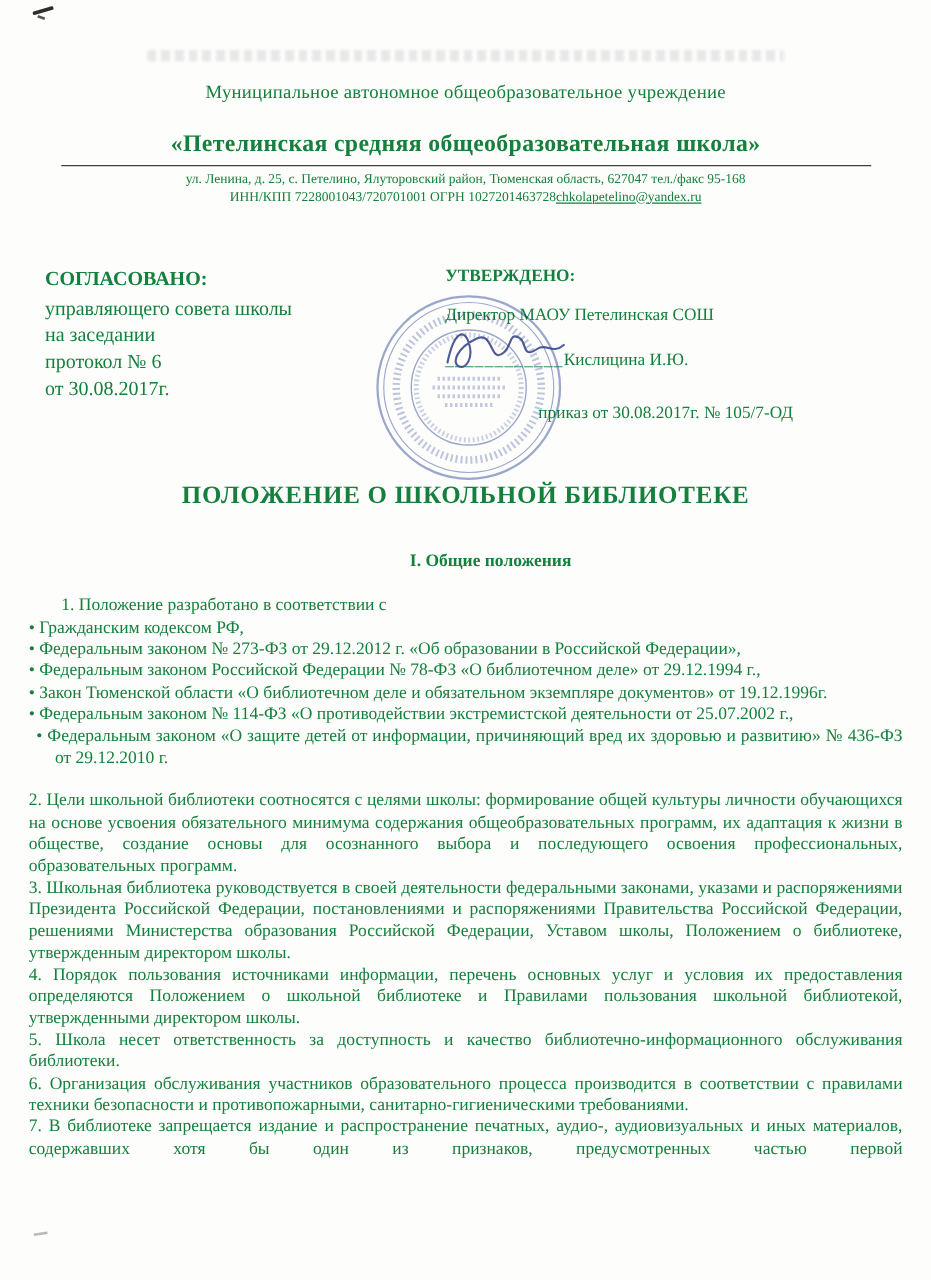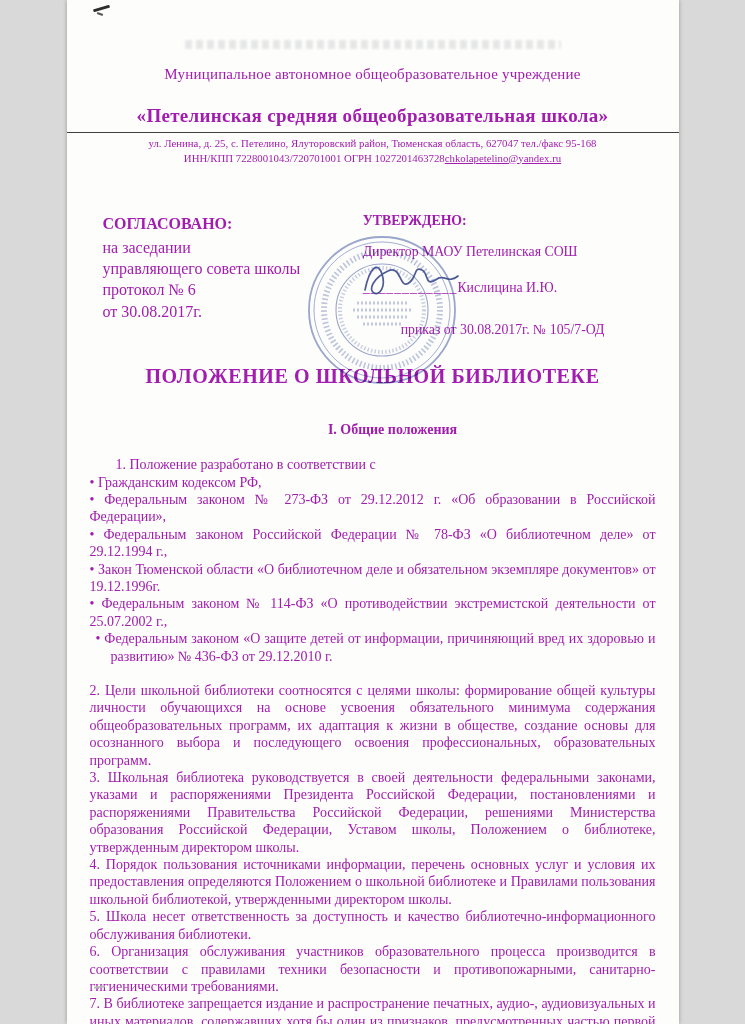--- a/index.html
+++ b/index.html
@@ -1,22 +1,22 @@
 <!DOCTYPE html>
 <html style="--stamp-color: #4a5fa8; --sig-color: #3a4a8c;"><head>
 <meta charset="utf-8">
 <style>
   html,body{margin:0;padding:0;background:#d9d9d9;}
   .page{
     position:relative;
-    width:612px;height:1024px;
+    width:745px;height:1024px;
     margin:0 auto;
     background:#fdfdfb;
     font-family:"Liberation Serif","DejaVu Serif",serif;
-    color:#a21caf;
+    color:#15803d;
     overflow:hidden;
     box-sizing:border-box;
     box-shadow:0 0 4px rgba(0,0,0,.3);
   }
   
   .corner-mark{position:absolute;top:7px;left:26px;width:17px;height:3px;background:#2d2d2d;transform:rotate(-16deg);border-radius:1px;}
   .corner-mark2{position:absolute;top:13px;left:30px;width:6px;height:2px;background:#555;transform:rotate(20deg);}
   .bleed-line{position:absolute;top:40px;left:118px;right:118px;height:9px;
     background:repeating-linear-gradient(90deg,rgba(120,122,135,.17) 0 7px,rgba(120,122,135,0) 7px 11px);
     filter:blur(1.2px);border-radius:2px;}
@@ -36,21 +36,21 @@
   .block-title{font-weight:bold;margin-bottom:2px;}
   .approved{position:relative;width:360px;margin-left:30px;font-size:13.8px;}
   .director-line{margin-top:15px;}
   .sig-row{margin-top:20px;position:relative;height:32px;}
   .sig-underscores{letter-spacing:1px;}
   .sig-svg{position:absolute;left:-6px;top:-24px;pointer-events:none;}
   .order-line{margin-top:10px;text-align:center;}
   .stamp{position:absolute;left:-62px;top:16px;pointer-events:none;mix-blend-mode:multiply;opacity:.55;filter:blur(.4px);}
 
   
-  .doc-title{margin-top:27px;text-align:center;font-size:20px;font-weight:bold;letter-spacing:.6px;}
+  .doc-title{margin-top:47px;text-align:center;font-size:20px;font-weight:bold;letter-spacing:.6px;}
   .sec-heading{margin-top:34px;text-align:center;font-size:14px;font-weight:bold;margin-left:40px;}
   .body-text{padding:0 23px;margin-top:18px;font-size:14px;line-height:17.4px;text-align:justify;}
   .body-text p{margin:0;}
   .intro{text-indent:26px;}
   .bullet{margin:0;}
   .bullet-hang{padding-left:21px;text-indent:-15px;}
   .paras p.first{margin-top:17px;}
   .stretch{text-align-last:justify;}
 </style>
 </head>
@@ -69,22 +69,22 @@
     <div class="head-rule"></div>
     <div class="head-small">ул. Ленина, д. 25, с. Петелино, Ялуторовский район, Тюменская область, 627047 тел./факс 95-168</div>
     <div class="head-small">
       <span>ИНН/КПП 7228001043/720701001 ОГРН 1027201463728</span><span class="email">chkolapetelino@yandex.ru</span>
     </div>
   </header>
 
   <section class="approval">
     <div class="agreed">
       <div class="block-title">СОГЛАСОВАНО:</div>
+      <div>управляющего совета школы</div>
       <div>на заседании</div>
-      <div>управляющего совета школы</div>
       <div>протокол № 6</div>
       <div>от 30.08.2017г.</div>
     </div>
 
     <div class="approved">
       <svg class="stamp" width="162" height="162" viewBox="0 0 162 162">
         <g fill="none" stroke="var(--stamp-color,#4a5fa8)">
           <circle cx="81" cy="81" r="73" stroke-width="1.8"></circle>
           <circle cx="81" cy="81" r="68" stroke-width="0.9"></circle>
           <circle cx="81" cy="81" r="58" stroke-width="6" stroke-dasharray="1.6 2.4" opacity="0.65"></circle>

